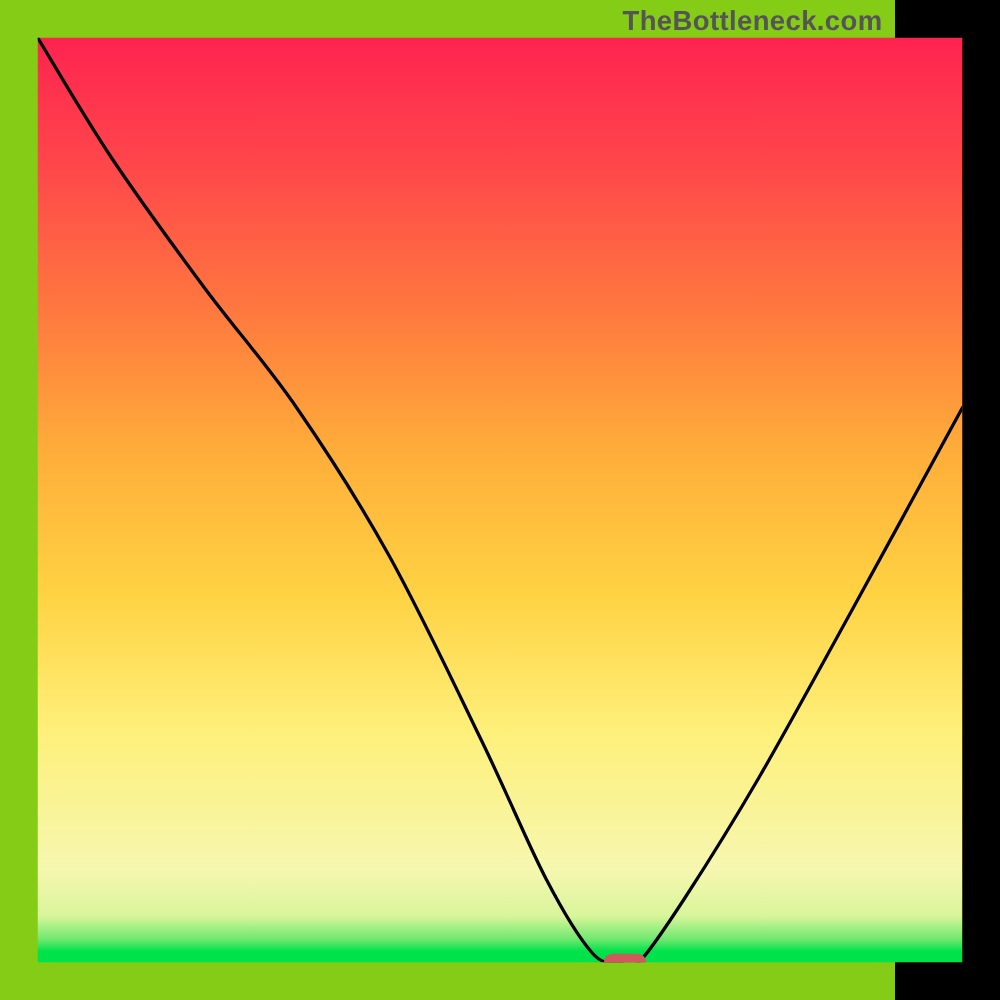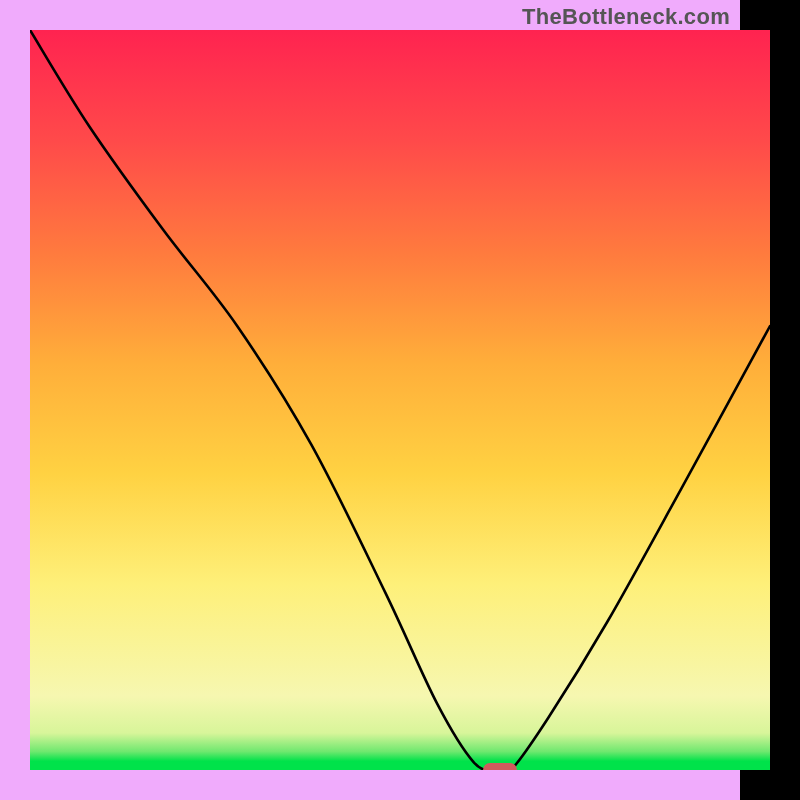--- a/index.html
+++ b/index.html
@@ -8,22 +8,21 @@
     width: 800px;
     height: 800px;
     background: #000;
     overflow: hidden;
     font-family: Arial, Helvetica, sans-serif;
   }
   .frame {
     position: relative;
     width: 716px;
     height: 800px;
-    background: #f0abfc;
-    padding-left: 24px;
+    background: #84cc16;
   }
   .watermark {
     position: absolute;
     top: 4px;
     right: 10px;
     color: #555;
     font-size: 22px;
     font-weight: 600;
     letter-spacing: 0.3px;
     z-index: 10;

